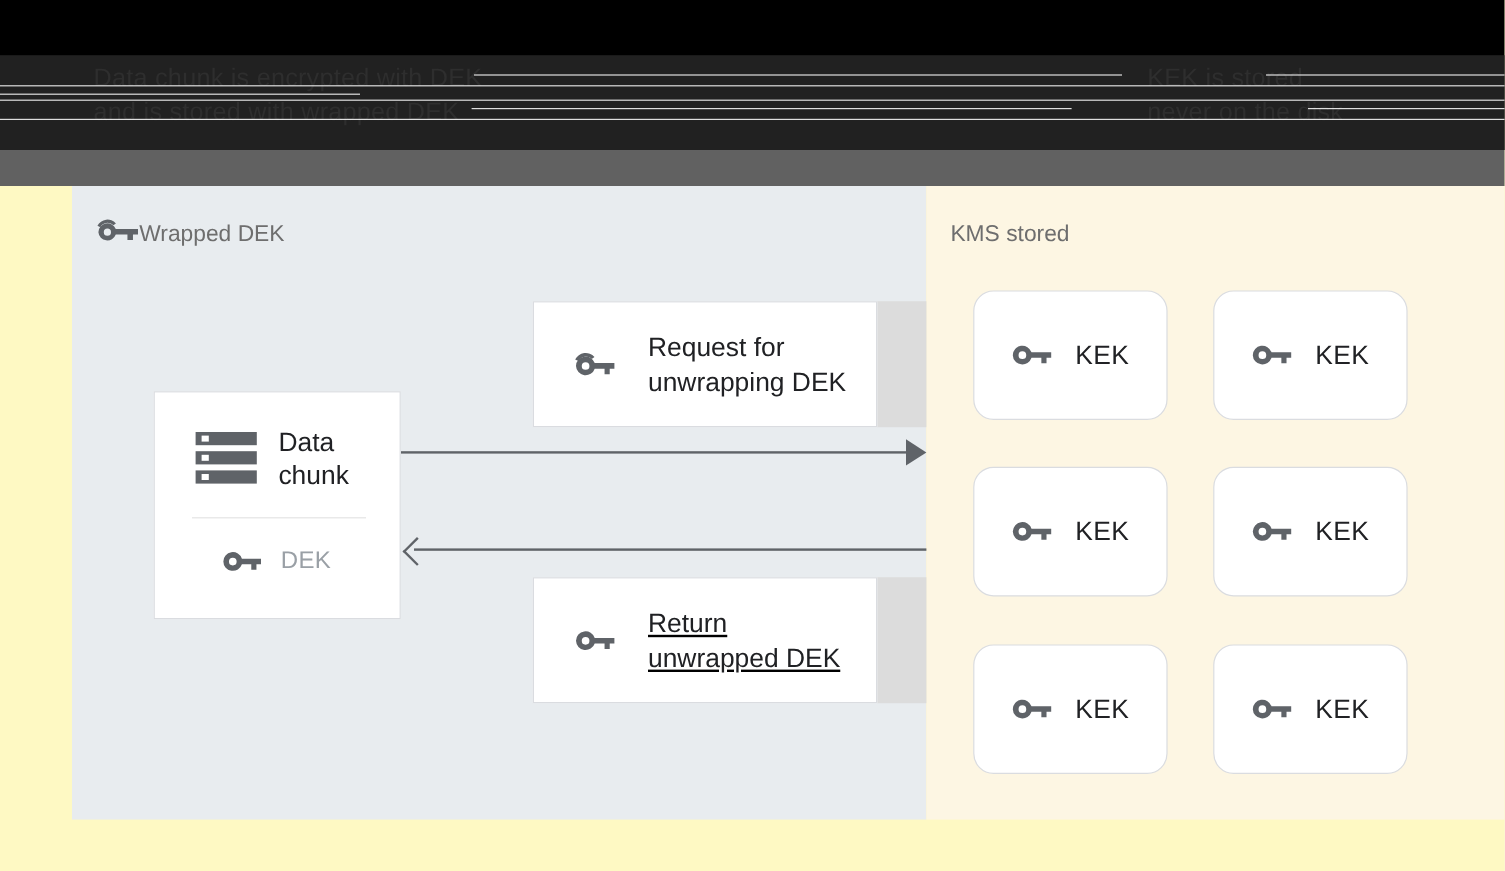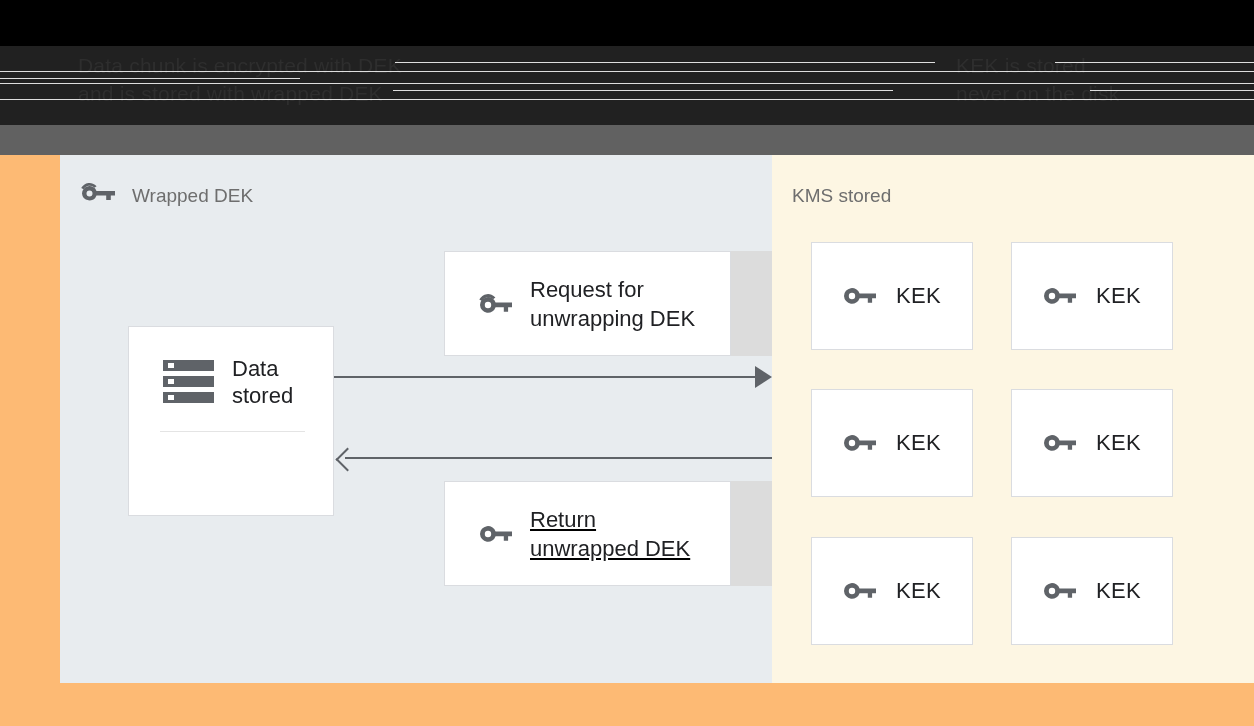--- a/index.html
+++ b/index.html
@@ -11,21 +11,21 @@
   body {
     font-family: "Liberation Sans", sans-serif;
     -webkit-font-smoothing: antialiased;
   }
 
   .screen {
     position: relative;
     width: 1254px;
     height: 726px;
     overflow: hidden;
-    background: #fdba74;
+    background: #fef9c3;
   }
 
   
   .top-dark {
     position: absolute;
     left: 0;
     top: 0;
     width: 1254px;
     height: 125px;
     background: #000000;
@@ -85,21 +85,21 @@
     background: #fdf6e3;
   }
 
   .panel-title {
     position: absolute;
     color: #6e6e6e;
     font-size: 19px;
     line-height: 22px;
     white-space: nowrap;
   }
-  .panel-title.left  { left: 132px; top: 185px; }
+  .panel-title.left  { left: 116px; top: 185px; }
   .panel-title.right { left: 792px; top: 185px; }
 
   .panel-title-icon {
     position: absolute;
     left: 79px;
     top: 180px;
     width: 40px;
     height: 30px;
   }
 
@@ -168,33 +168,34 @@
   
   .msg-card {
     left: 444px;
     width: 287px;
     height: 105px;
     padding-left: 33px;
   }
   .msg-card .card-label {
     font-size: 22px;
     line-height: 29px;
-    margin-left: 14px;
+    margin-left: 24px;
   }
   .msg-request { top: 251px; }
   .msg-return  { top: 481px; text-decoration: underline; }
 
   .band-request { left: 731px; top: 251px; width: 41px; height: 105px; }
   .band-return  { left: 731px; top: 481px; width: 41px; height: 105px; }
 
   
   .kek-card {
     width: 162px;
     height: 108px;
     justify-content: center;
+    border-radius: 17px;
   }
   .kek-card .kek-text {
     font-size: 22px;
     color: #202124;
     margin-left: 17px;
     letter-spacing: .3px;
   }
 
   
   .arrow-line {
@@ -271,25 +272,33 @@
         <svg width="55" height="50" viewBox="0 0 55 50">
           <rect x="2" y="3" width="51" height="11" fill="#5f6368"></rect>
           <rect x="7" y="6" width="6" height="5" fill="#ffffff"></rect>
           <rect x="2" y="19" width="51" height="11" fill="#5f6368"></rect>
           <rect x="7" y="22" width="6" height="5" fill="#ffffff"></rect>
           <rect x="2" y="35" width="51" height="11" fill="#5f6368"></rect>
           <rect x="7" y="38" width="6" height="5" fill="#ffffff"></rect>
         </svg>
       </span>
       <span class="card-label">Data
-stored</span>
+chunk</span>
     </div>
 
     <div class="chunk-divider"></div>
 
+    <div class="chunk-bottom">
+      <span class="card-icon">
+        <svg width="32" height="22" viewBox="0 0 32 22">
+          <path fill="#5f6368" d="M0 11a8 8 0 0 1 15.6-2.4H31.5v4.6h-3.8v4.6h-4.3v-4.6h-7.8A8 8 0 0 1 0 11zm8-3.2a3.2 3.2 0 1 0 0 6.4 3.2 3.2 0 0 0 0-6.4z"></path>
+        </svg>
+      </span>
+      <span class="dek-label">DEK</span>
+    </div>
   </div>
 
   <div class="card-band band-request"></div>
   <div class="card msg-card msg-request">
     <span class="card-icon">
       <svg width="38" height="30" viewBox="0 0 38 30">
         <path fill="#5f6368" d="M2 16a8 8 0 0 1 15.6-2.4H34v4.6h-3.9v4.6h-4.3v-4.6h-8.2A8 8 0 0 1 2 16zm8-3.2a3.2 3.2 0 1 0 0 6.4 3.2 3.2 0 0 0 0-6.4z"></path>
         <path fill="#5f6368" d="M1.3 10.6A9.7 9.7 0 0 1 17.4 8.5l-2.3 1.7A7 7 0 0 0 4 11.9z"></path>
       </svg>
     </span>

